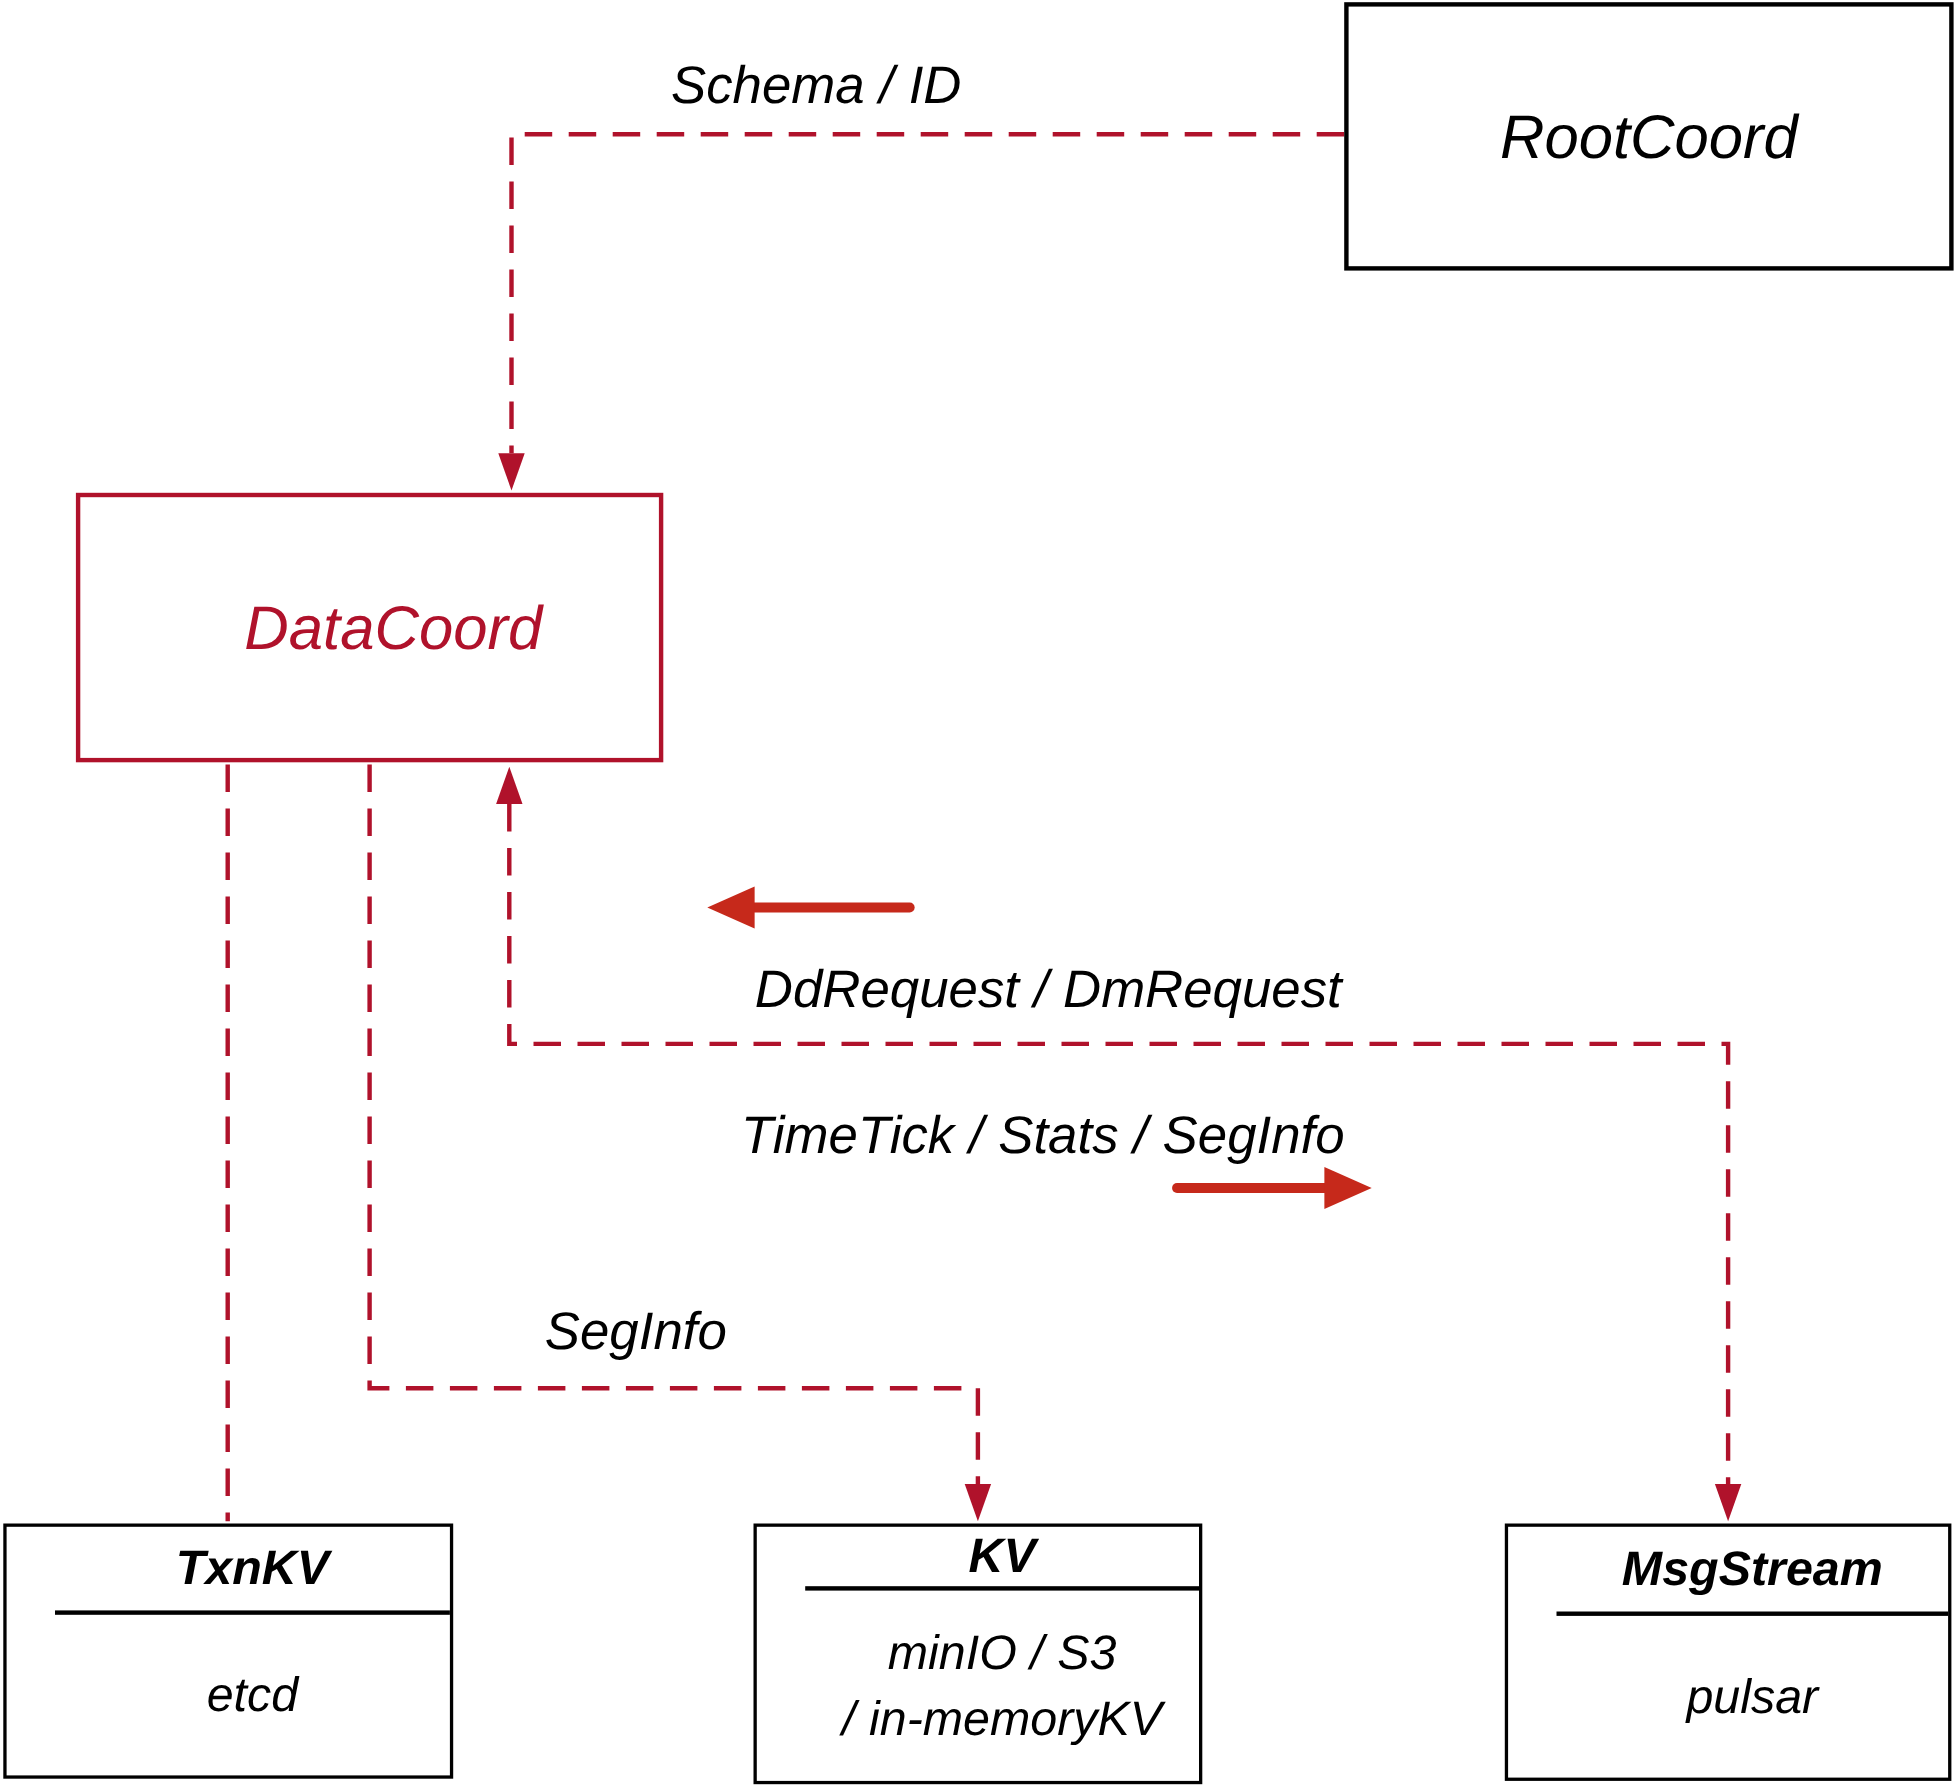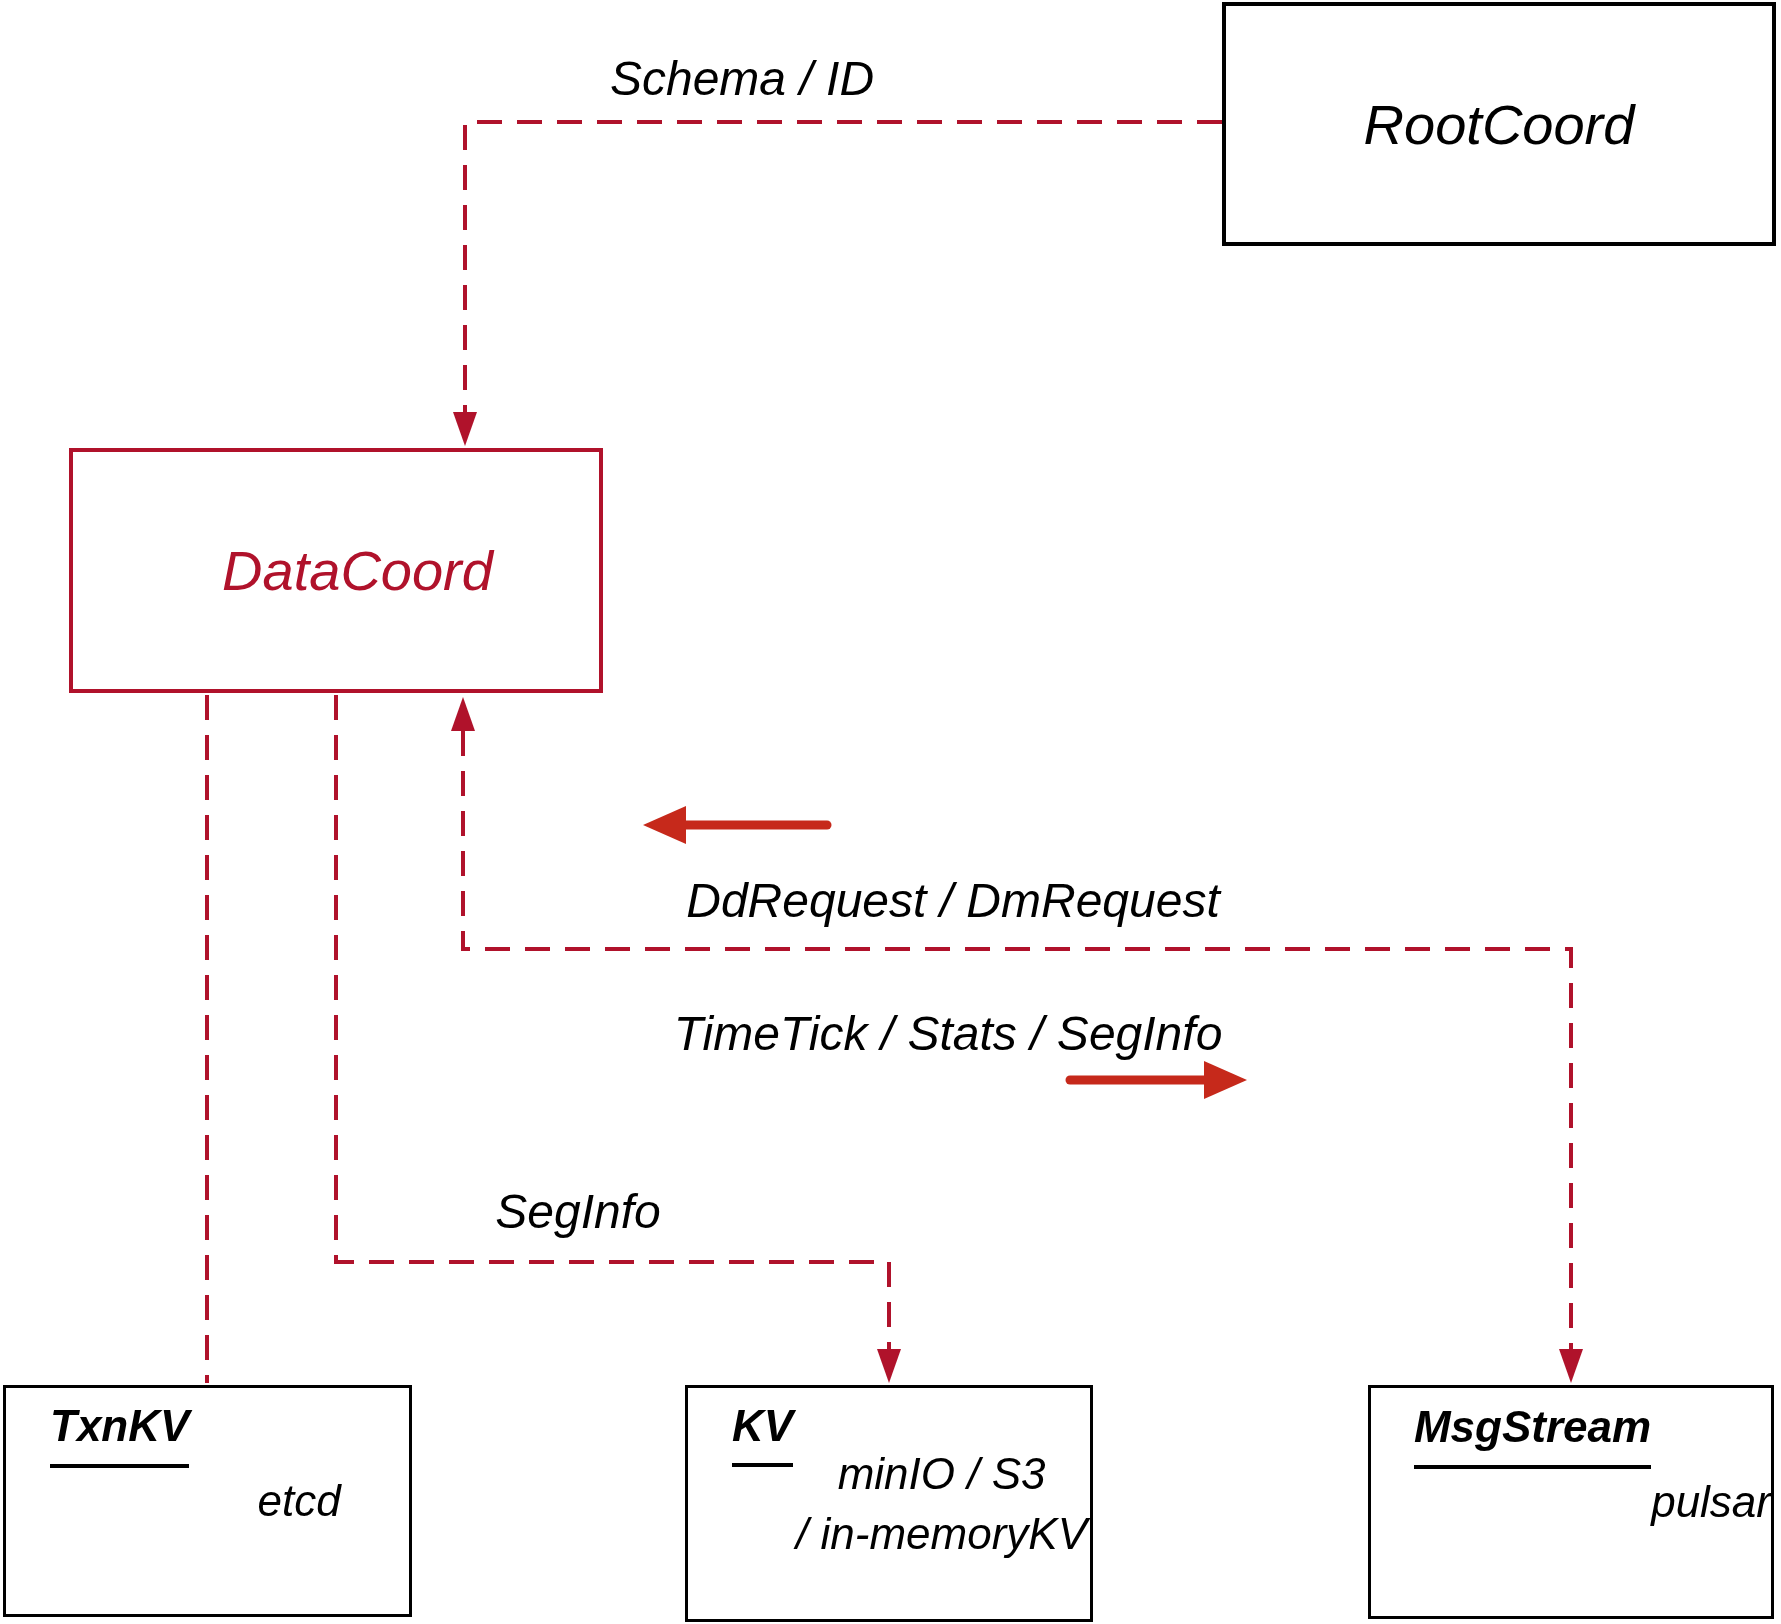--- a/index.html
+++ b/index.html
@@ -16,34 +16,34 @@
   .node-rootcoord{
     left:1222px;top:2px;width:554px;height:244px;
     border:4px solid var(--ink,#000);
     font-size:56px;color:var(--ink,#000);
   }
   .node-datacoord{
     left:69px;top:448px;width:534px;height:245px;
     border:4px solid var(--crimson,#b0122b);
     font-size:56px;color:var(--crimson,#b0122b);padding-left:43px;
   }
-  .table-node{position:absolute;box-sizing:border-box;border:3px solid var(--ink,#000);display:flex;flex-direction:row;background:var(--background,#fff);padding-left:44px;}
+  .table-node{position:absolute;box-sizing:border-box;border:3px solid var(--ink,#000);display:flex;flex-direction:column;background:var(--background,#fff);padding-left:44px;}
   .table-node .hdr{
     box-sizing:border-box;border-bottom:4px solid var(--ink,#000);
     display:flex;align-items:center;justify-content:center;
     font-weight:bold;font-size:44px;color:var(--ink,#000);
   }
   .table-node .bdy{
     flex:1;display:flex;flex-direction:column;align-items:center;justify-content:center;
     font-size:44px;color:var(--ink,#000);line-height:60px;text-align:center;
   }
   .node-txnkv{left:3px;top:1385px;width:409px;height:232px;}
   .node-txnkv .hdr{height:80px;}
   .node-kv{left:685px;top:1385px;width:408px;height:237px;}
-  .node-kv .hdr{height:79px;}
+  .node-kv .hdr{height:58px;}
   .node-msgstream{left:1368px;top:1385px;width:406px;height:234px;justify-content:flex-end;}
   .node-msgstream .hdr{height:81px;}
   .edge-label{
     position:absolute;transform:translate(-50%,-50%);
     font-size:48px;color:var(--ink,#000);white-space:nowrap;
   }
   .lbl-schema{left:742px;top:78px;}
   .lbl-ddrequest{left:953px;top:900px;}
   .lbl-timetick{left:948px;top:1001px;margin-top:32px;}
   .lbl-binlogs{left:578px;top:1211px;}

